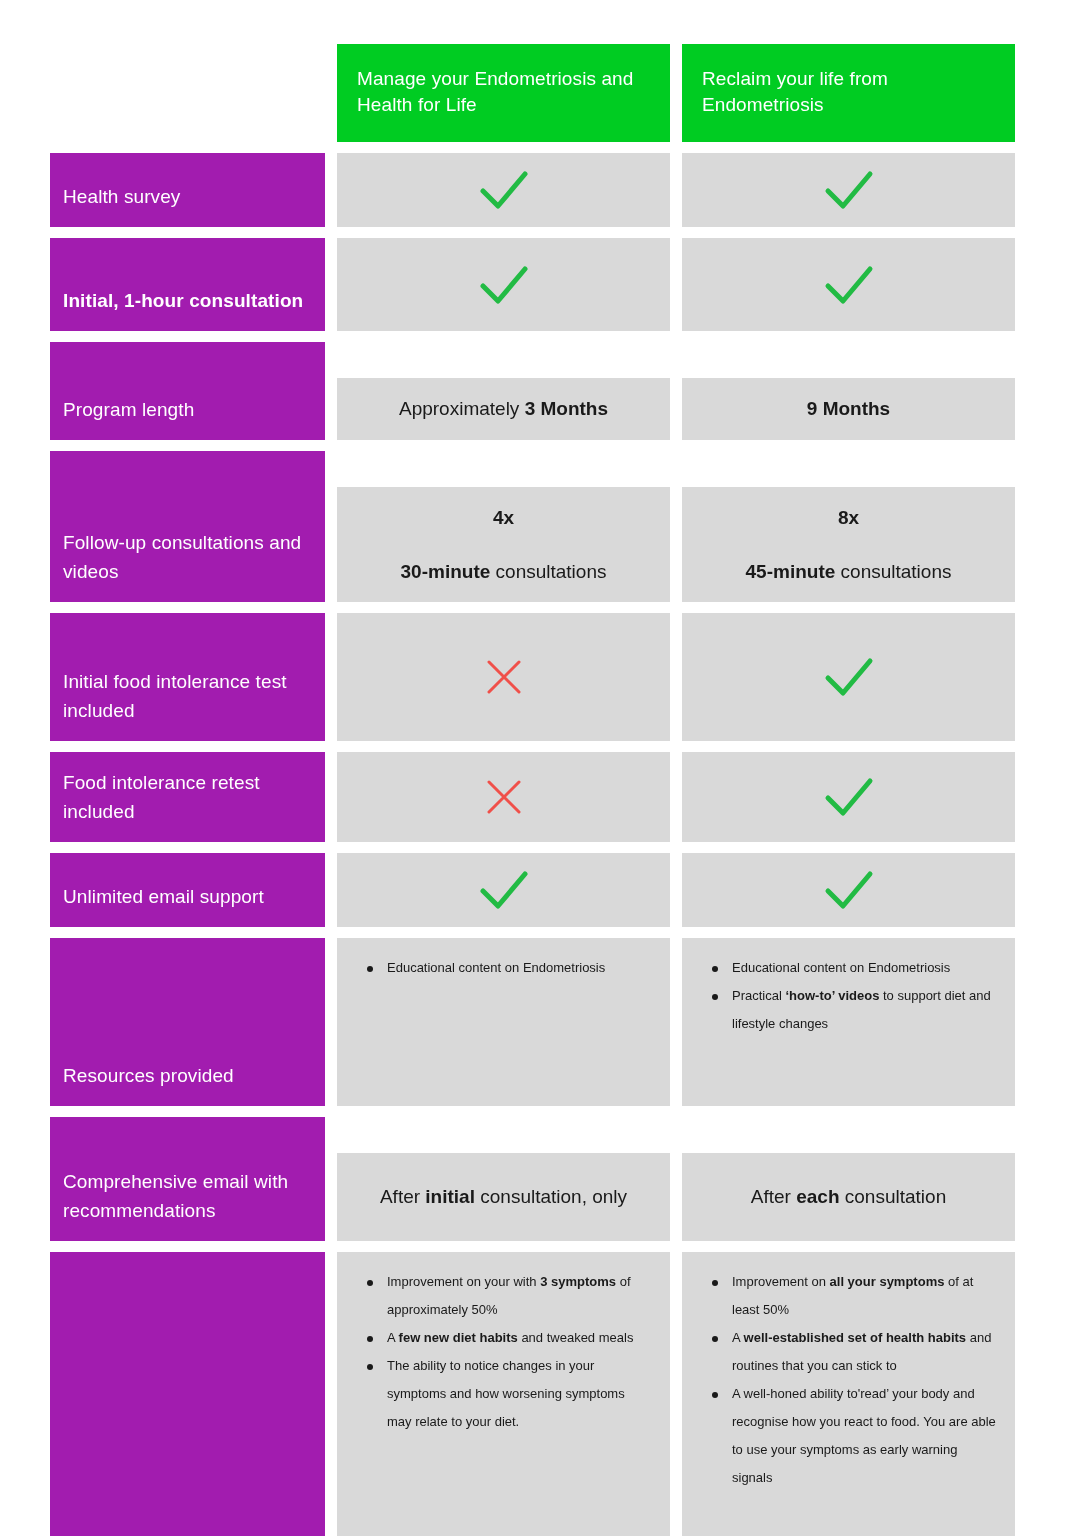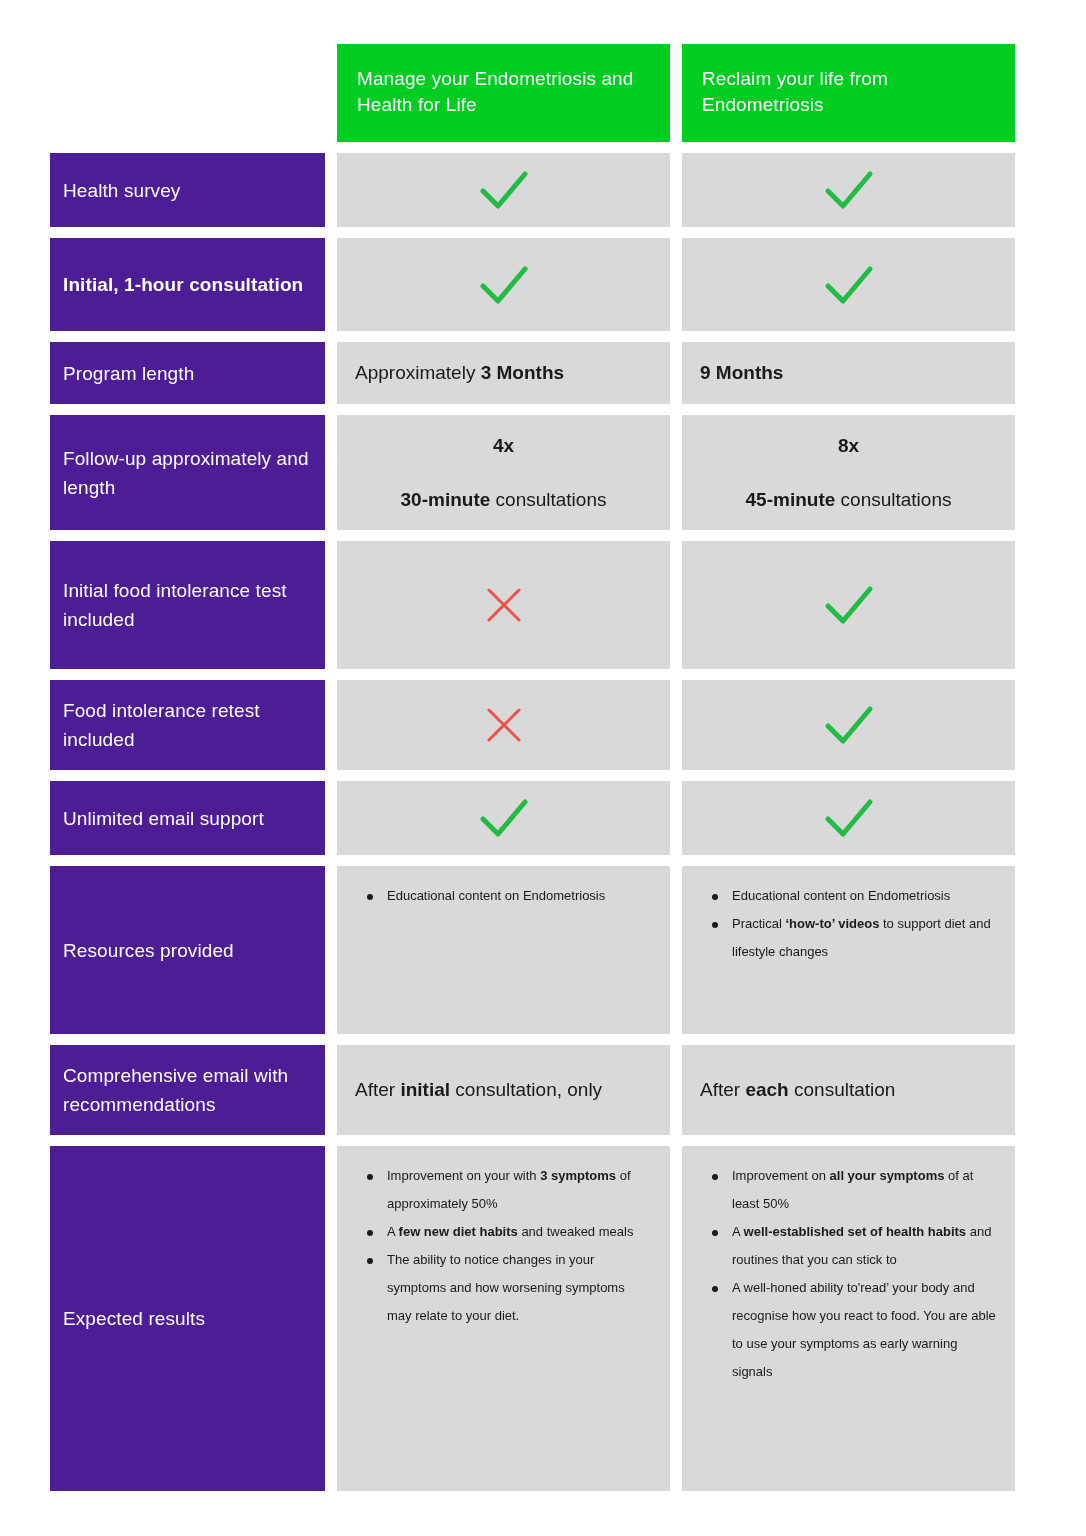--- a/index.html
+++ b/index.html
@@ -48,44 +48,44 @@
     line-height: 26px;
     padding: 22px 20px 22px 20px;
     box-sizing: border-box;
     min-height: 98px;
     font-weight: 400;
     letter-spacing: .1px;
   }
 
   
   .label-cell {
-    background: #4c1d95;
+    background: #a21caf;
     color: #ffffff;
     font-size: 19px;
     line-height: 29px;
     padding: 16px 14px 16px 13px;
     box-sizing: border-box;
     display: flex;
-    align-items: center;
+    align-items: flex-end;
     letter-spacing: .1px;
   }
 
   
   .value-cell {
     background: #d9d9d9;
     box-sizing: border-box;
     display: flex;
     flex-direction: column;
     justify-content: center;
     padding: 14px 18px;
     font-size: 19px;
     line-height: 28px;
     color: #1a1a1a;
   }
-  .value-cell.center  { align-items: flex-start; text-align: center; }
+  .value-cell.center  { align-items: center; text-align: center; margin-top: 36px; }
   .value-cell.icon    { align-items: center; justify-content: center; }
   .value-cell.listy   { justify-content: flex-start; padding: 16px 18px 16px 22px; }
 
   .dual-line { width: 100%; text-align: center; }
   .dual-line .line1 { font-weight: bold; margin-bottom: 26px; }
 
   ul.bullets {
     margin: 0;
     padding: 0 0 0 26px;
     list-style: none;
@@ -185,21 +185,21 @@
       </div>
       <div class="col-plan value-cell center">
         <div>
           <span></span><b>9 Months</b><span></span>
         </div>
       </div>
     </div>
 
     <div class="row h-follow">
       <div class="col-label label-cell">
-        <span>Follow-up approximately and length</span>
+        <span>Follow-up consultations and videos</span>
       </div>
       <div class="col-plan value-cell center">
         <div class="dual-line">
           <div class="line1">4x</div>
           <div class="line2"><b>30-minute</b><span> consultations</span></div>
         </div>
       </div>
       <div class="col-plan value-cell center">
         <div class="dual-line">
           <div class="line1">8x</div>

